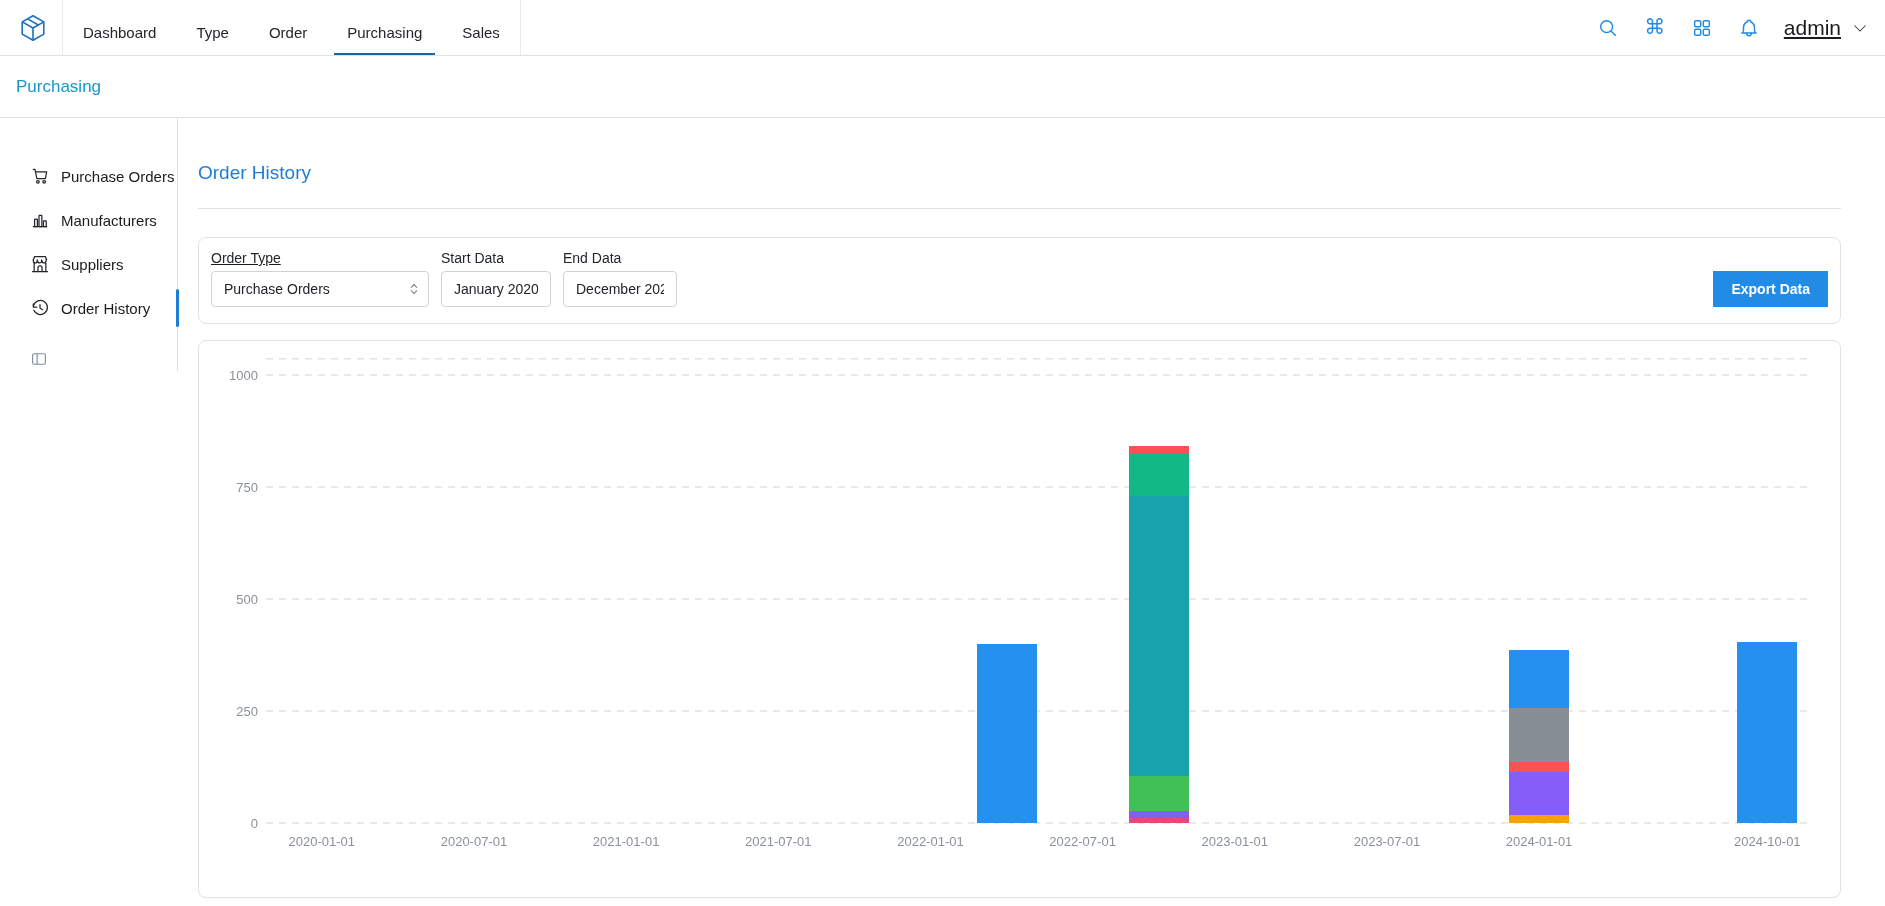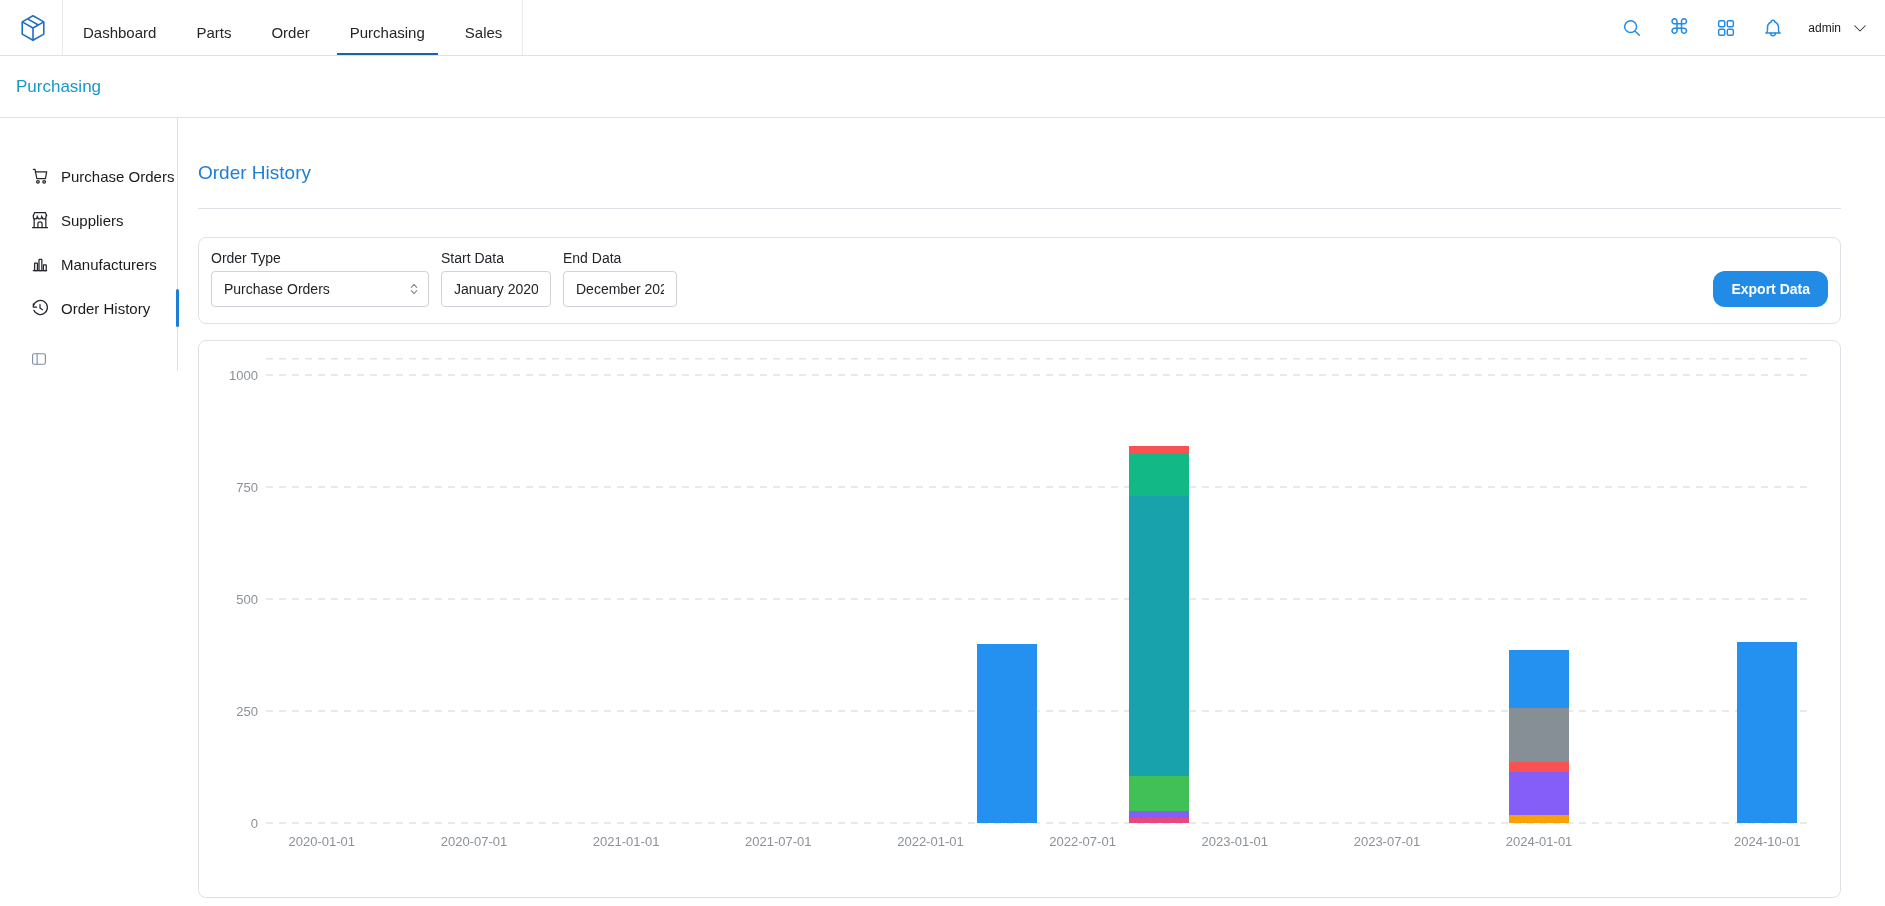--- a/index.html
+++ b/index.html
@@ -14,21 +14,21 @@
   .topbar { height:56px; display:flex; align-items:center; padding:0 16px; border-bottom:1px solid #dee2e6; background:#fff; }
   .logo-btn { width:34px; height:34px; display:flex; align-items:center; justify-content:center; cursor:pointer; margin-right:12px; }
   .nav-tabs { display:flex; align-self:stretch; border-left:1px solid #e9ecef; border-right:1px solid #e9ecef; }
   .nav-tab { position:relative; display:flex; align-items:center; padding:0 20px; font-size:15px; color:#25262b; cursor:pointer;margin-top:9px; }
   .nav-tab.active::after { content:""; position:absolute; left:7px; right:7px; bottom:0; height:2px; background:#1864ab; }
   .topbar-right { margin-left:auto; display:flex; align-items:center; gap:23px; }
   .icon-btn { width:24px; height:24px; border:none; background:none; padding:0; color:#228be6; cursor:pointer; display:flex; align-items:center; justify-content:center; }
   .icon-btn svg { width:22px; height:22px; stroke:currentColor; fill:none; stroke-width:1.6; stroke-linecap:round; stroke-linejoin:round; }
   .cmd-glyph { font-size:21px; line-height:1; color:#228be6; font-family:"DejaVu Sans", sans-serif; }
   .user-menu { display:flex; align-items:center; gap:10px; cursor:pointer; }
-  .user-name { font-size:12px; color:#1a1b1e; }
+  .user-name { font-size:21px; color:#1a1b1e;text-decoration:underline; }
   .chev-lg { width:18px; height:18px; stroke:#343a40; fill:none; stroke-width:1.4; stroke-linecap:round; stroke-linejoin:round; }
   
   .breadcrumb-bar { height:62px; display:flex; align-items:center; padding:0 16px; border-bottom:1px solid #dee2e6; }
   .breadcrumb-link { color:#1798c9; font-size:17px; cursor:pointer; }
   
   .body-row { display:flex; align-items:flex-start; height:787px; }
   .sidebar { width:178px; flex-shrink:0; border-right:1px solid #dee2e6; padding-top:36px; }
   .side-item { position:relative; display:flex; align-items:center; gap:11px; height:44px; padding-left:30px; font-size:15px; color:#1a1b1e; cursor:pointer; }
   .side-item svg { width:20px; height:20px; stroke:#25262b; fill:none; stroke-width:1.5; stroke-linecap:round; stroke-linejoin:round; flex-shrink:0; }
   .side-item.active::after { content:""; position:absolute; right:-2px; top:3px; bottom:3px; width:3px; background:#1c7ed6; border-radius:2px; }
@@ -38,41 +38,41 @@
   .main { flex:1; padding:0 44px 0 20px; }
   .page-title { margin:44px 0 24px; font-size:19px; font-weight:500; color:#1c7ed6; }
   .title-divider { height:1px; background:#dee2e6; margin:0 0 28px; }
   .card { border:1px solid #dee2e6; border-radius:8px; background:#fff; }
   .filter-card { padding:12px 12px 16px; display:flex; gap:12px; align-items:flex-end; }
   .field-label { font-size:14px; font-weight:500; color:#212529; margin-bottom:5px; }
   .input { width:100%; height:36px; border:1px solid #ced4da; border-radius:4px; padding:0 12px; font-size:14px; color:#212529; font-family:"Liberation Sans", sans-serif; background:#fff; outline:none; }
   .select-wrap { position:relative; }
   .select-wrap .input { padding-right:28px; font-weight:500; }
   .select-chev { position:absolute; right:7px; top:10px; width:16px; height:16px; stroke:#868e96; fill:none; stroke-width:1.8; stroke-linecap:round; stroke-linejoin:round; pointer-events:none; }
-  .f-order { width:218px; } .f-start { width:110px; } .f-end { width:114px; } .f-group { width:218px; }
+  .f-order { width:218px;text-decoration:underline; } .f-start { width:110px; } .f-end { width:114px; } .f-group { width:218px; }
   .f-group .input { border:1px solid #228be6; }
-  .export-btn { margin-left:auto; height:36px; padding:0 18px; background:#228be6; color:#fff; border:none; border-radius:12px; font-size:14px; font-weight:600; font-family:"Liberation Sans", sans-serif; cursor:pointer; }
+  .export-btn { margin-left:auto; height:36px; padding:0 18px; background:#228be6; color:#fff; border:none; border-radius:0; font-size:14px; font-weight:600; font-family:"Liberation Sans", sans-serif; cursor:pointer; }
   .chart-card { margin-top:16px; padding:12px; height:558px; }
   #chart-box { width:100%; height:532px; }
   #chart-box svg text { font-family:"Liberation Sans", sans-serif; }
 </style>
 </head>
 <body>
 
 <header class="topbar">
   <div class="logo-btn">
     <svg viewBox="0 0 32 32" width="30" height="30" fill="none" stroke="#1b6ec2" stroke-width="1.7" stroke-linejoin="round">
       <path d="M16 3l11.5 6.5v13L16 29 4.5 22.5v-13z"></path>
       <path d="M16 16l11.5-6.5M16 16L4.5 9.5M16 16v13"></path>
       <path d="M10.2 6.3l11.5 6.5"></path>
     </svg>
   </div>
   <nav class="nav-tabs">
     <div class="nav-tab">Dashboard</div>
-    <div class="nav-tab">Parts</div>
+    <div class="nav-tab">Type</div>
     <div class="nav-tab">Order</div>
     <div class="nav-tab active">Purchasing</div>
     <div class="nav-tab">Sales</div>
   </nav>
   <div class="topbar-right">
     <button class="icon-btn">
       <svg viewBox="0 0 24 24">
         <circle cx="10.5" cy="10.5" r="6.5"></circle>
           <path d="M15.5 15.5L20 20"></path>
       </svg>
@@ -109,40 +109,40 @@
 
 <div class="body-row">
   <aside class="sidebar">
     <div class="side-item">
       <svg viewBox="0 0 24 24">
         <path d="M4 4h2l2.2 11h10.3l1.5-8H6.4"></path>
         <circle cx="9.5" cy="19" r="1.6"></circle>
           <circle cx="17" cy="19" r="1.6"></circle>
       </svg>
       <span>Purchase Orders</span>
+    </div>
+    <div class="side-item">
+      <svg viewBox="0 0 24 24">
+        <path d="M4 20h16"></path>
+        <rect x="5.5" y="11" width="3.4" height="9" rx="0.5"></rect>
+        <rect x="10.8" y="6.5" width="3.4" height="13.5" rx="0.5"></rect>
+        <rect x="16.1" y="13" width="3.4" height="7" rx="0.5"></rect>
+      </svg>
+      <span>Manufacturers</span>
     </div>
     <div class="side-item">
       <svg viewBox="0 0 24 24">
         <path d="M3 21h18"></path>
           <path d="M5 21V11"></path>
           <path d="M19 21V11"></path>
         <path d="M4 7l1.6-4h12.8L20 7"></path>
         <path d="M4 7v1.4a2.3 2.3 0 0 0 4.6 0V7m.7 1.4a2.3 2.3 0 0 0 4.6 0V7m.7 1.4a2.3 2.3 0 0 0 4.6 0V7"></path>
         <path d="M9.5 21v-4.3a2.5 2.5 0 0 1 5 0V21"></path>
       </svg>
       <span>Suppliers</span>
-    </div>
-    <div class="side-item">
-      <svg viewBox="0 0 24 24">
-        <path d="M4 20h16"></path>
-        <rect x="5.5" y="11" width="3.4" height="9" rx="0.5"></rect>
-        <rect x="10.8" y="6.5" width="3.4" height="13.5" rx="0.5"></rect>
-        <rect x="16.1" y="13" width="3.4" height="7" rx="0.5"></rect>
-      </svg>
-      <span>Manufacturers</span>
     </div>
     <div class="side-item active">
       <svg viewBox="0 0 24 24">
         <path d="M4 7v4h4"></path>
         <path d="M4.6 14.8A8.5 8.5 0 1 0 4.2 9"></path>
         <path d="M12 8v4l3 2"></path>
       </svg>
       <span>Order History</span>
     </div>
     <button class="collapse-btn">

